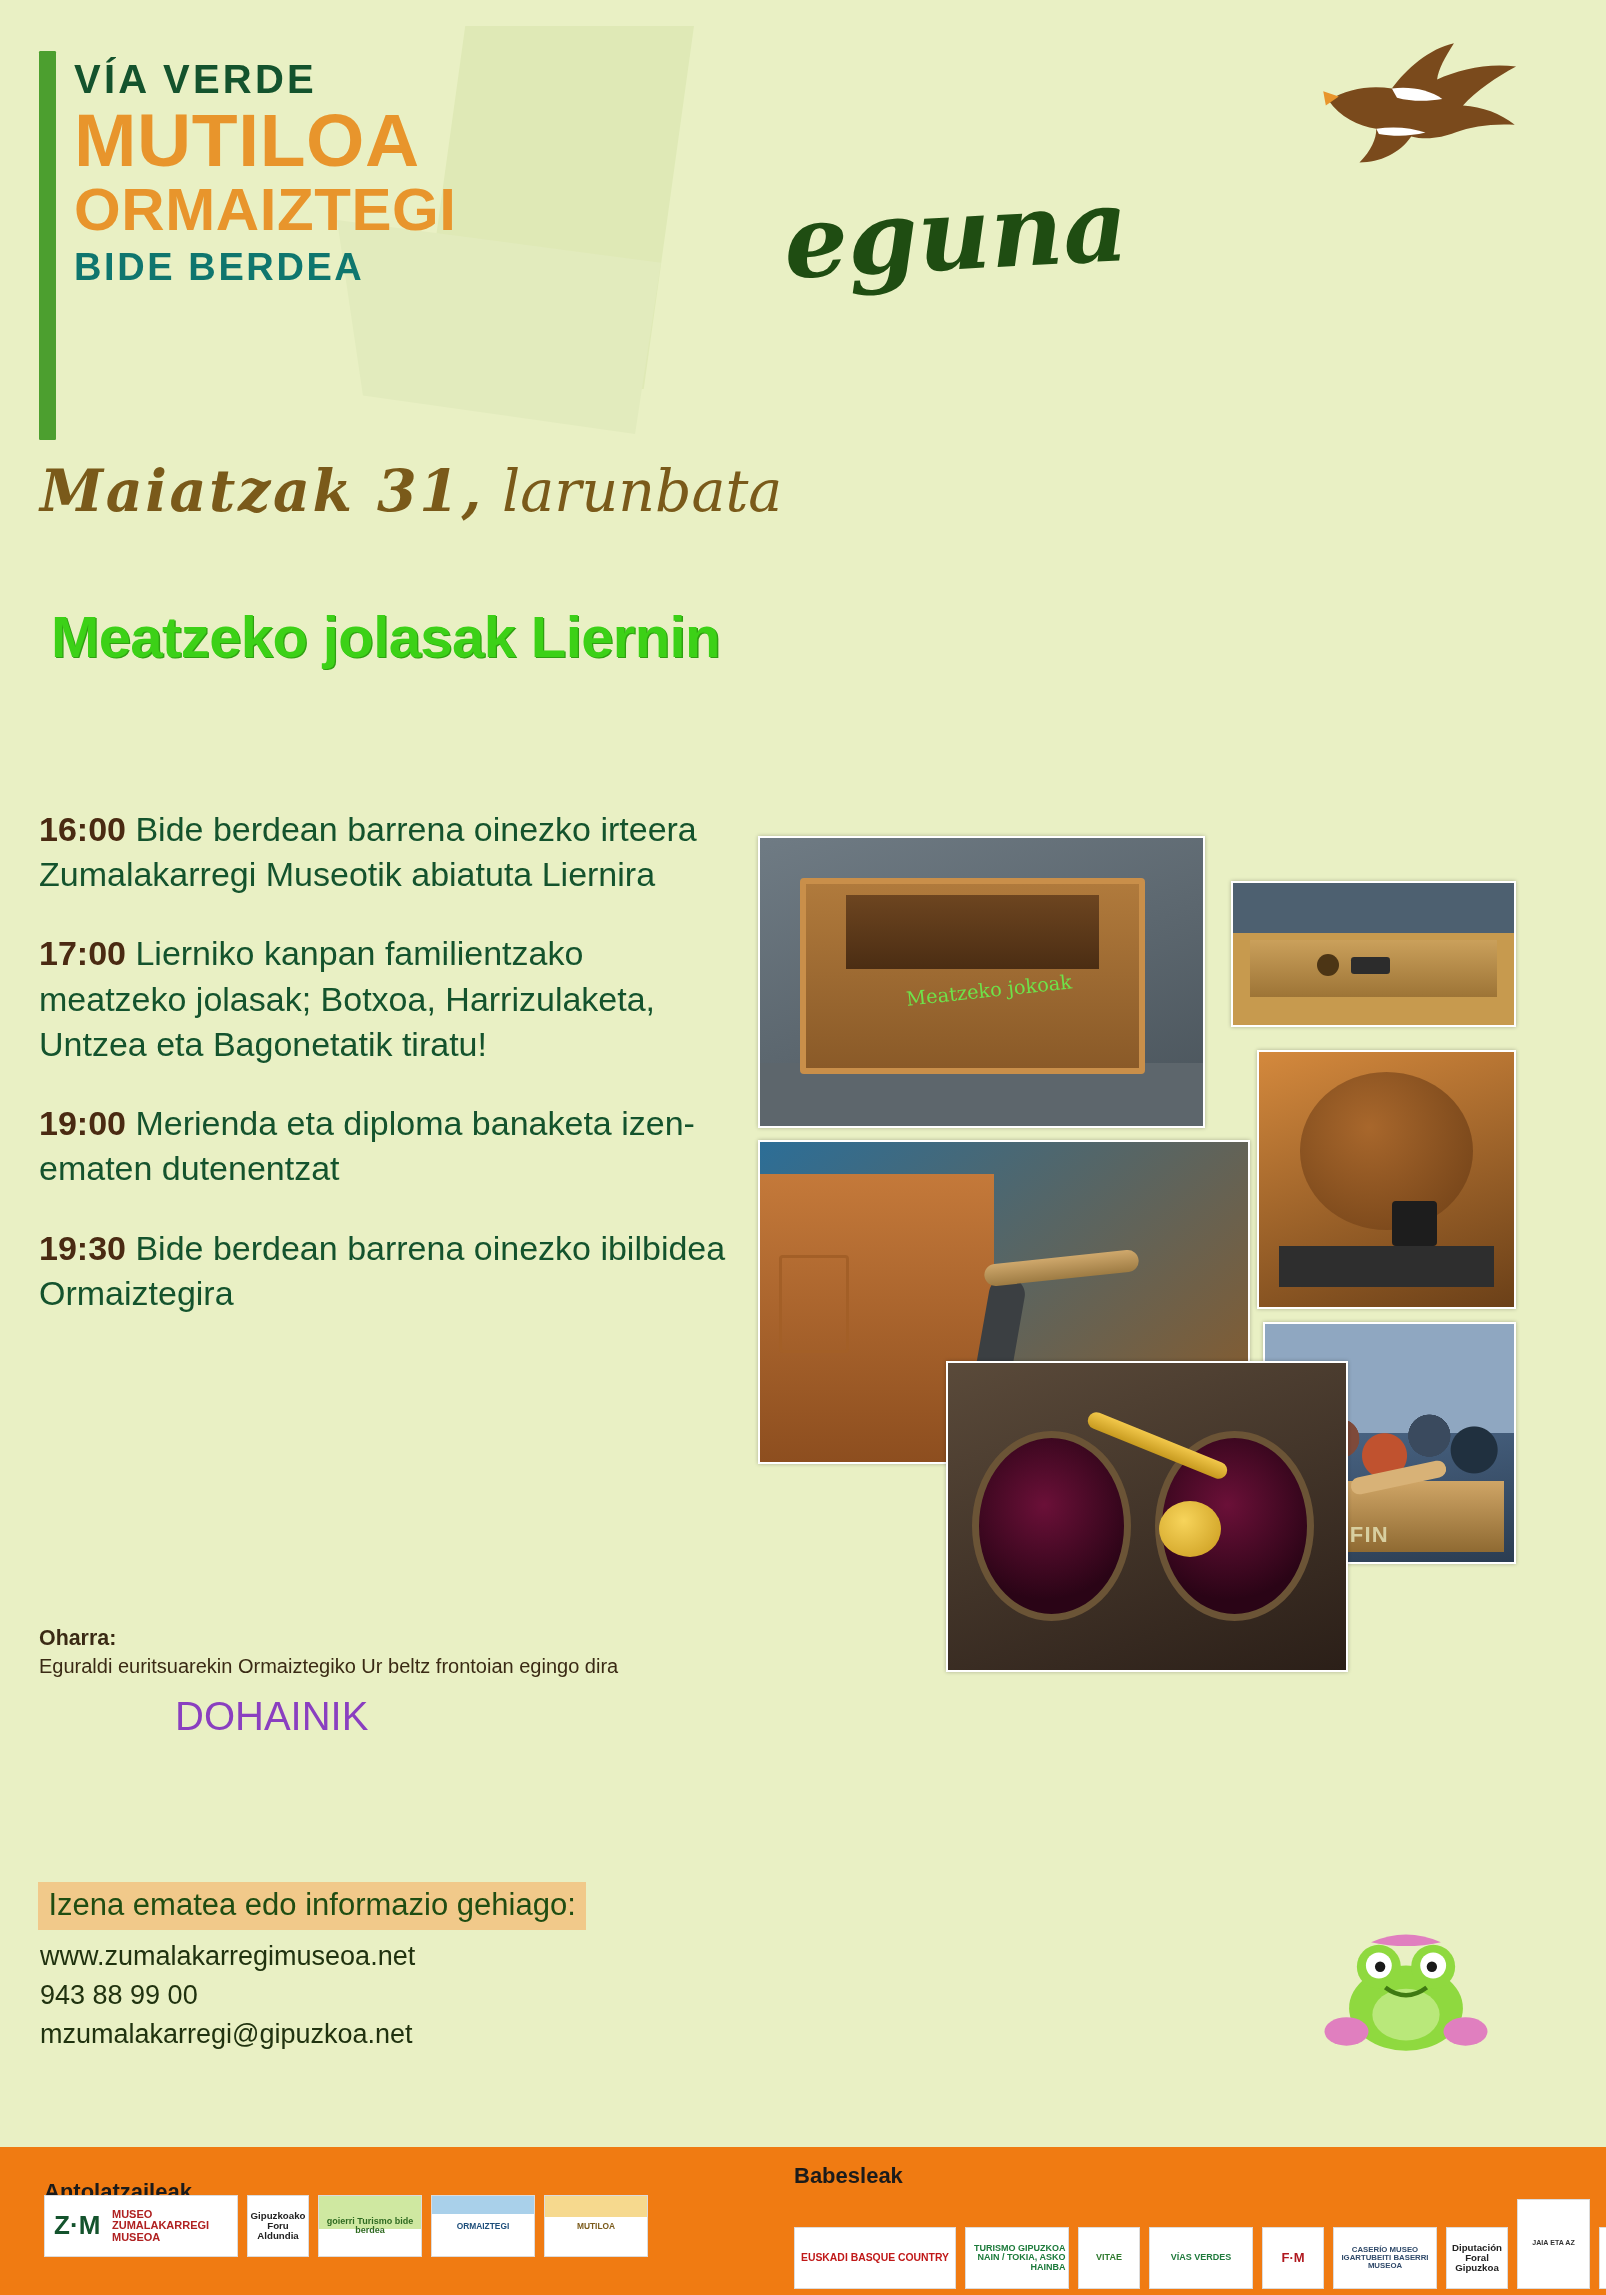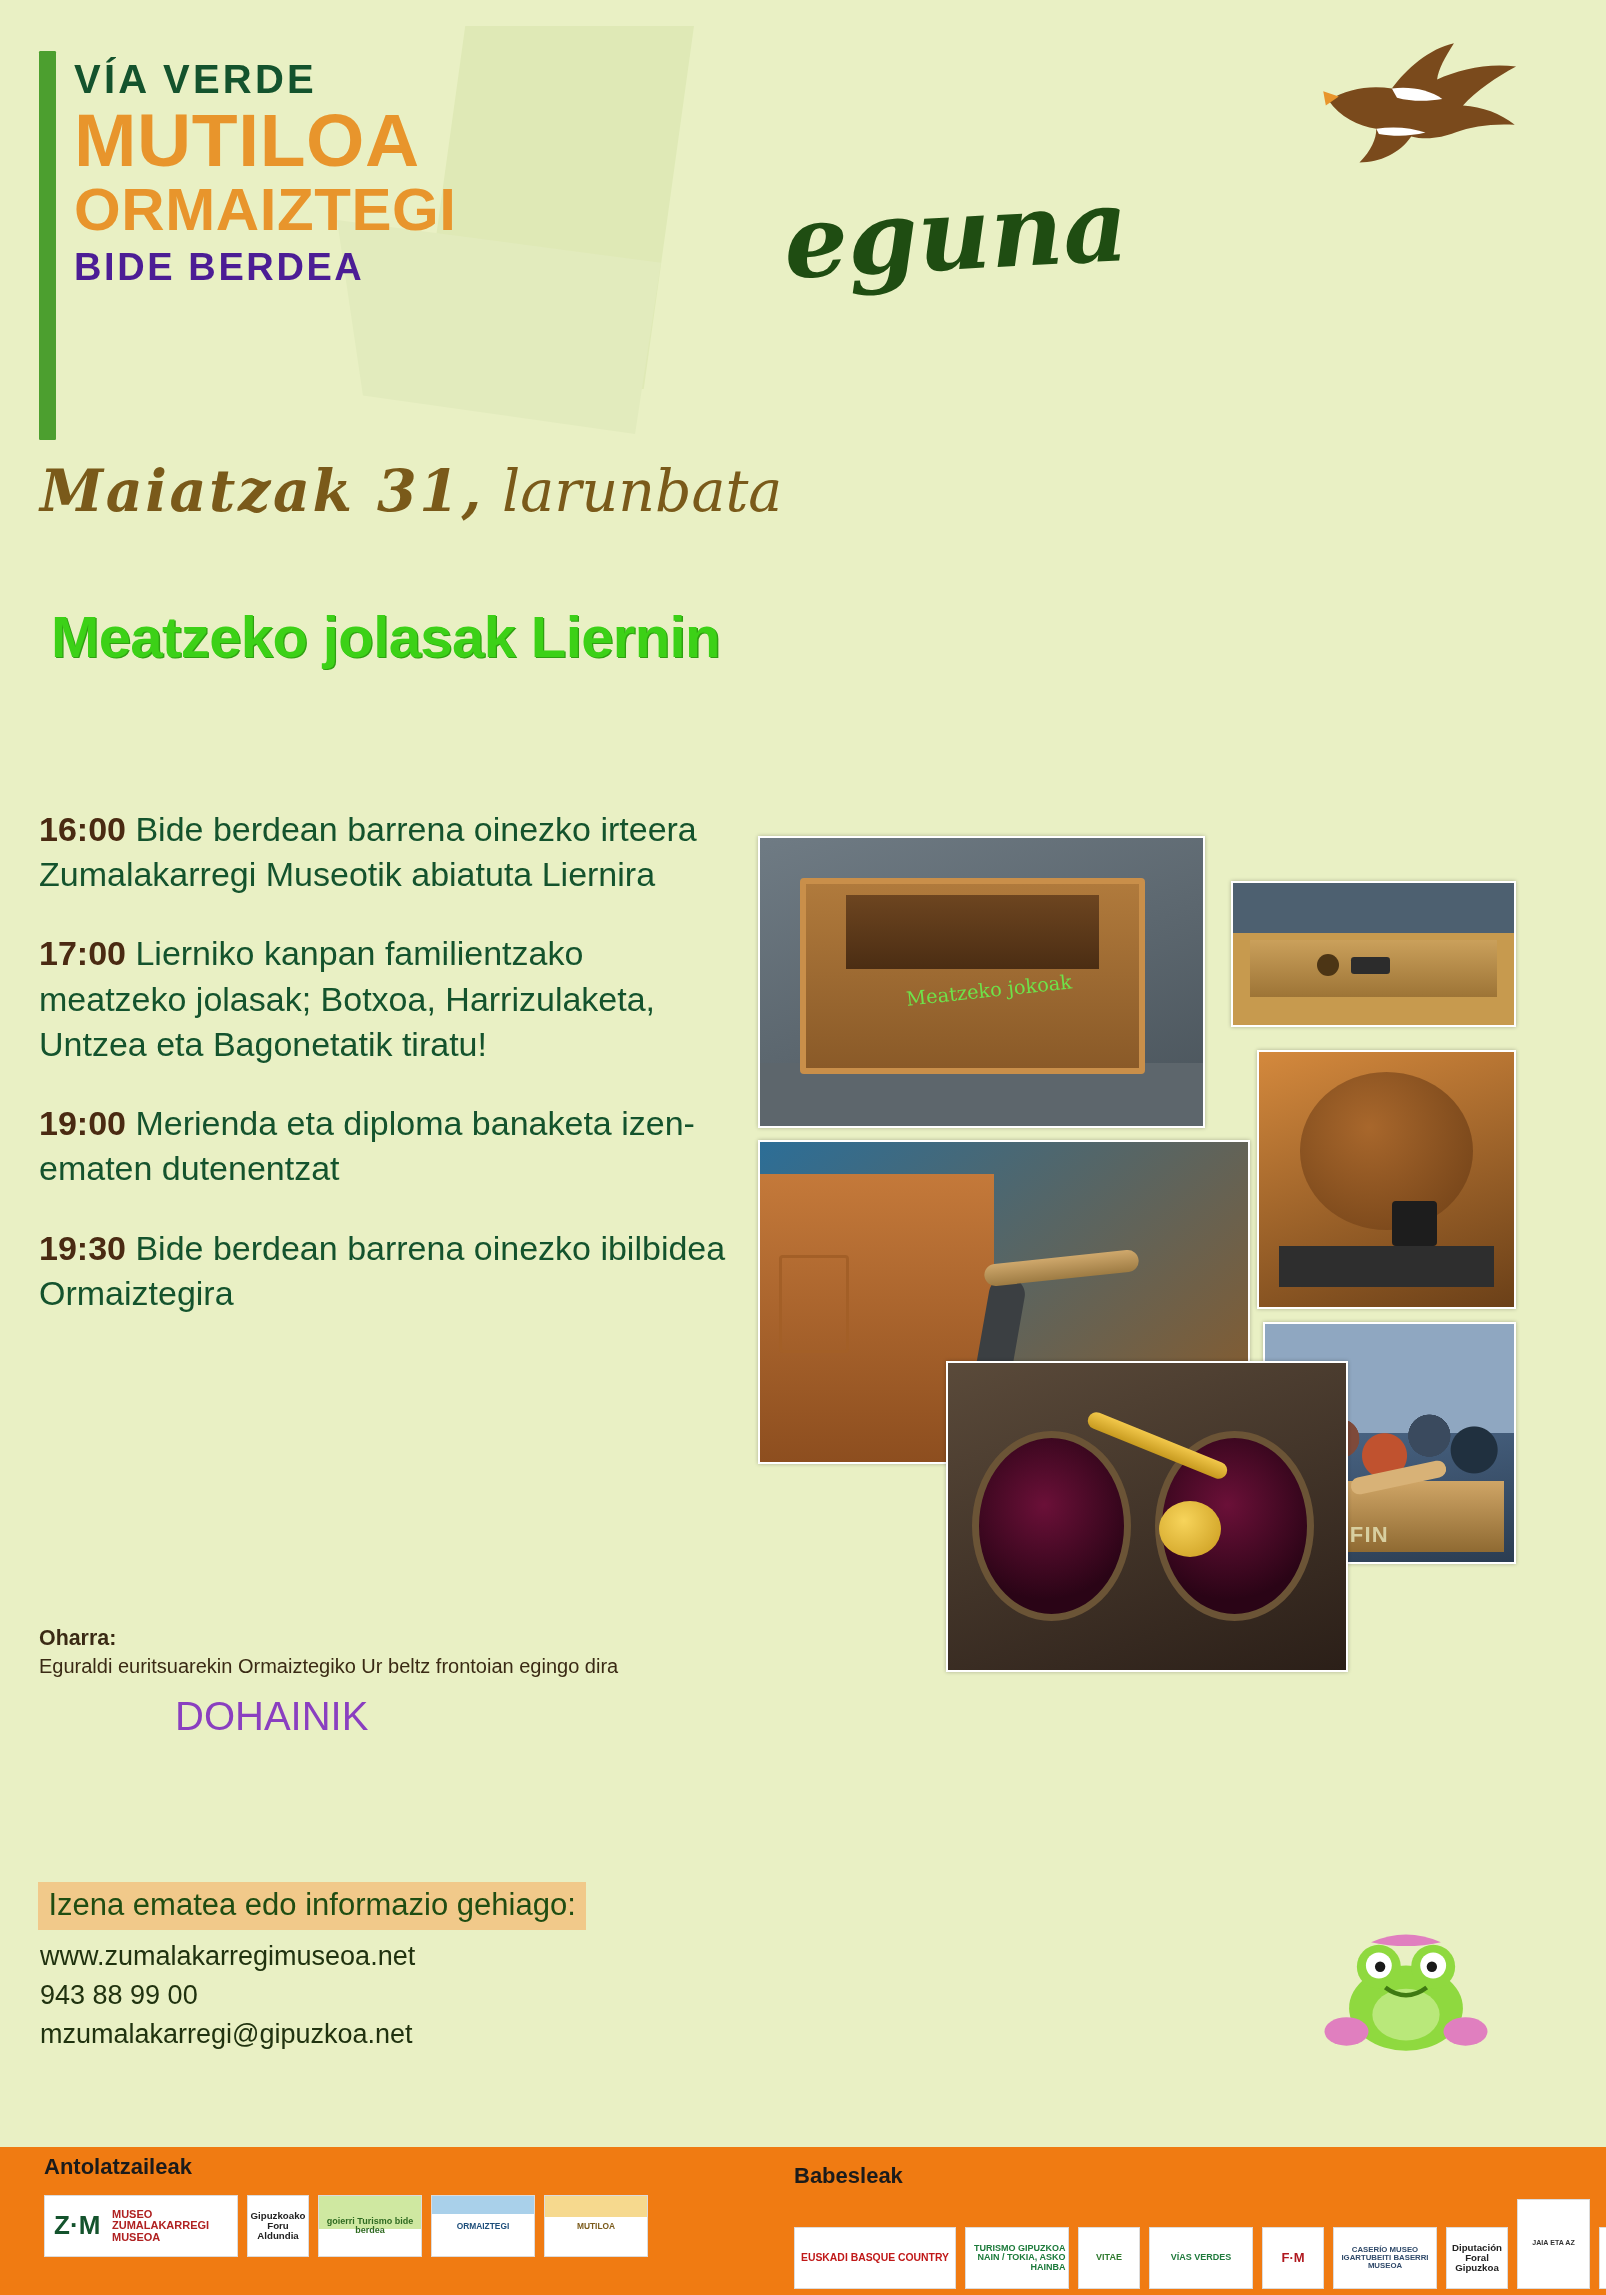--- a/index.html
+++ b/index.html
@@ -69,21 +69,21 @@
   .ormaiztegi {
     font-size: 60px;
     font-weight: bold;
     color: #e8952c;
     letter-spacing: 0.6px;
     line-height: 1.05;
   }
   .bide-berdea {
     font-size: 38px;
     font-weight: bold;
-    color: #4c1d95;
+    color: #0f766e;
     letter-spacing: 2.6px;
     margin-top: 5.2px;
   }
   .eguna {
     position: absolute;
     top: 175px; left: 784px;
     font-family: "DejaVu Serif", serif;
     font-style: italic;
     font-weight: bold;
     font-size: 100px;
@@ -237,21 +237,21 @@
   .footer {
     position: absolute;
     left: 0; bottom: 0;
     width: 1607px; height: 148px;
     background: #f07b12;
   }
   .footer-label {
     position: absolute;
     font-size: 22px; font-weight: bold; color: #1b1b1b;
   }
-  .lbl-antolatzaileak { left: 44px; top: 7px; text-align: right; }
+  .lbl-antolatzaileak { left: 44px; top: 32px; text-align: right; }
   .lbl-babesleak { left: 794px; top: 15.5px; }
 
   .logo-row { position: absolute; display: flex; align-items: flex-end; gap: 9px; }
   .row-org { left: 44px; top: 48px; }
   .row-spon { left: 794px; top: 52px; }
 
   .lg {
     background: #ffffff;
     border: 1.3px solid #dcdcdc;
     display: flex; align-items: center; justify-content: center;

